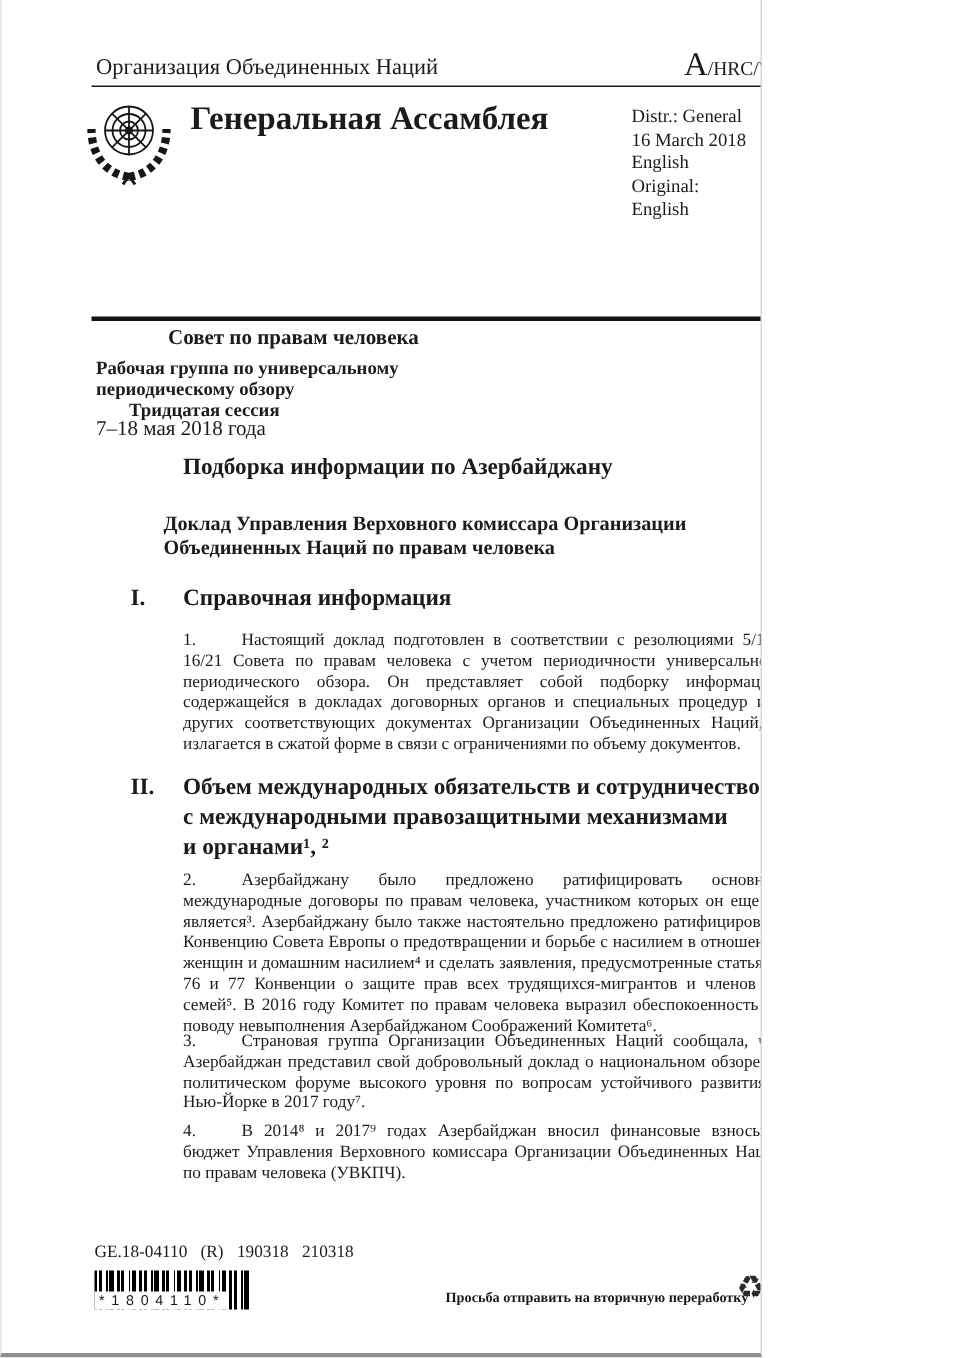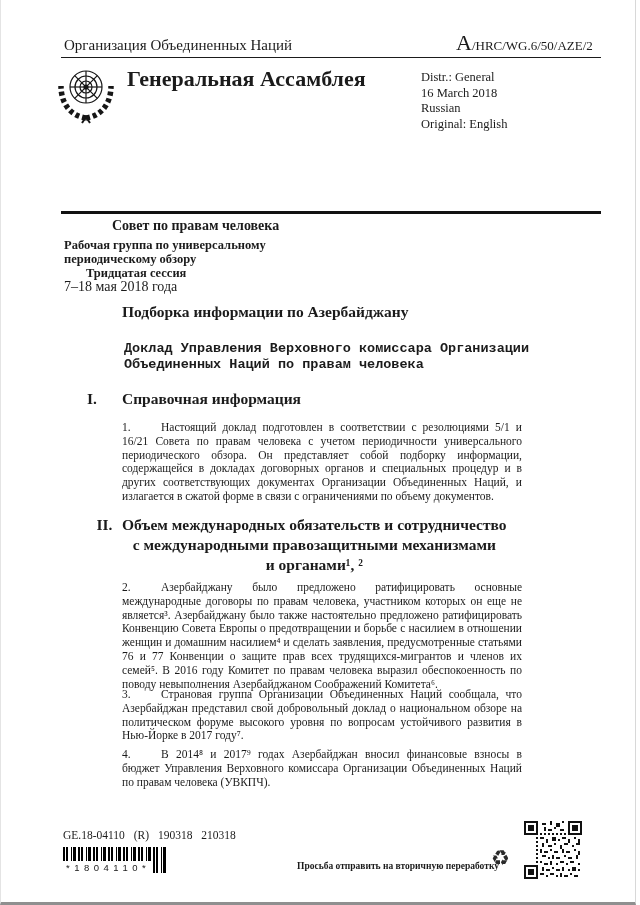--- a/index.html
+++ b/index.html
@@ -1,17 +1,17 @@
 <!DOCTYPE html>
 <html><head>
 <meta charset="utf-8">
 <style>
   html,body{margin:0;padding:0;background:#ffffff;}
   .page{
-    position:relative;width:636px;height:905px;background:#ffffff;
+    position:relative;width:508px;height:905px;background:#ffffff;
     font-family:"Liberation Serif","DejaVu Serif",serif;color:#1b1b1b;
     overflow:hidden;box-sizing:border-box;
     border-left:1px solid #e4e4e4;border-right:1px solid #d8d8d8;
     border-bottom:3px solid #8f8f8f;
   }
   .abs{position:absolute;}
   
   .org-name{left:63px;top:37px;font-size:15px;}
   .doc-symbol{left:455px;top:30px;white-space:nowrap;}
   .sym-a{font-size:22px;}
@@ -22,26 +22,26 @@
   .distr-block{left:420px;top:70px;font-size:12.5px;line-height:15.5px;}
   .rule-thick{left:60px;top:211px;width:540px;height:3px;background:#111;}
   
   .session{left:63px;top:219px;line-height:14px;}
   .council{font-size:14px;font-weight:bold;margin-bottom:5px;margin-left:48px;}
   .wg-line{font-size:12.5px;font-weight:bold;}
   .sess-name{font-size:12.5px;font-weight:bold;margin-left:22px;}
   .sess-dates{font-size:14px;}
   
   .doc-title{left:121px;top:303px;font-size:15.5px;font-weight:bold;white-space:nowrap;}
-  .doc-subtitle{left:123px;top:341px;font-size:13.5px;font-weight:bold;line-height:16px;font-family:Liberation Mono, monospace;}
+  .doc-subtitle{left:108px;top:341px;font-size:13.5px;font-weight:bold;line-height:16px;}
   
   .sec-head{display:flex;left:86px;font-size:15.5px;font-weight:bold;line-height:20px;}
   .sec-head .numeral{width:35px;flex:none;}
   .sec1{top:389px;}
-  .sec2{top:515px;text-align:center;}
+  .sec2{top:515px;}
   
   .para{left:121px;width:400px;font-size:11.5px;line-height:13.8px;text-align:justify;margin:0;}
   .p1{top:421px;}
   .p2{top:581px;}
   .p3{top:688px;}
   .p4{top:748px;}
   .pnum{display:inline-block;width:39px;}
   
   .ge-line{left:62px;top:829px;font-size:11.5px;word-spacing:6px;white-space:nowrap;}
   .barcode{left:62px;top:847px;width:104px;height:26px;
@@ -80,21 +80,21 @@
       <path d="M33,58 C48,56 58,44 58,26" stroke="#161616" stroke-width="5.5" stroke-dasharray="4 3" fill="none"></path>
       <path d="M29,63 L33,57 L37,63" stroke="#161616" stroke-width="2" fill="none"></path>
     </svg>
   </div>
 
   <div class="abs assembly-title">Генеральная Ассамблея</div>
 
   <div class="abs distr-block">
     <div>Distr.: General</div>
     <div>16 March 2018</div>
-    <div>Russian</div>
+    <div>English</div>
     <div>Original: English</div>
   </div>
 
   <div class="abs rule-thick"></div>
 
   <div class="abs session">
     <div class="council">Совет по правам человека</div>
     <div class="wg-line">Рабочая группа по универсальному</div>
     <div class="wg-line">периодическому обзору</div>
     <div class="sess-name">Тридцатая сессия</div>

